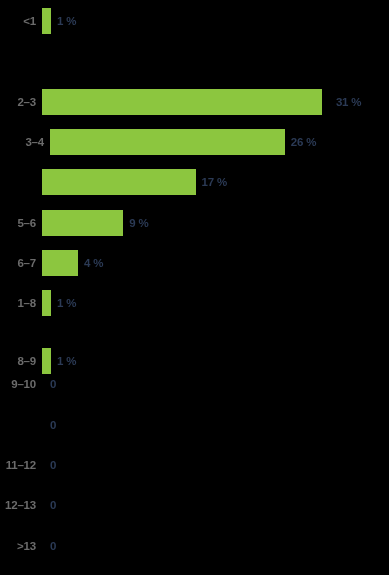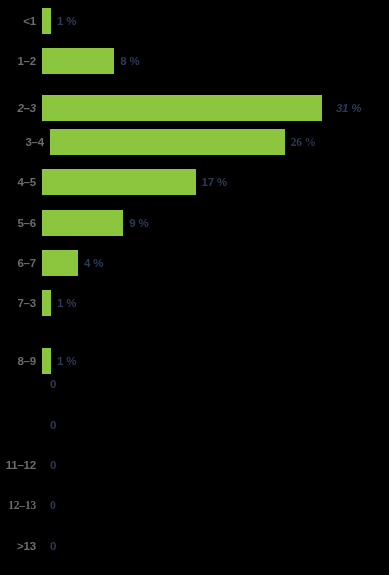--- a/index.html
+++ b/index.html
@@ -66,71 +66,66 @@
 </style>
 </head>
 <body>
 
 <div id="chart">
     <div class="row" style="top: 8px;">
       <div class="cat-label">&lt;1</div>
       <div class="bar" style="width: 9.03px;"></div>
       <div class="val-label" style="left: 57.03px;">1 %</div>
     </div>
-    <div class="row" style="top: 48.35px;">
-      <div class="cat-label">1–2</div>
-      <div class="bar" style="width: 72.24px;"></div>
-      <div class="val-label" style="left: 120.24px;">8 %</div>
-    </div>
-    <div class="row" style="top: 95px; font-style: italic;">
+    <div class="row" style="top: 89px;">
       <div class="cat-label">2–3</div>
       <div class="bar" style="width: 279.93px;"></div>
       <div class="val-label" style="left: 327.93px; margin-left: 8px;">31 %</div>
     </div>
     <div class="row" style="top: 129.05px; margin-left: 8px;">
       <div class="cat-label">3–4</div>
       <div class="bar" style="width: 234.78px;"></div>
-      <div class="val-label" style="left: 282.78px; font-family: Liberation Serif, serif;">26 %</div>
+      <div class="val-label" style="left: 282.78px;">26 %</div>
     </div>
     <div class="row" style="top: 169.4px;">
-      <div class="cat-label">4–5</div>
       <div class="bar" style="width: 153.51px;"></div>
       <div class="val-label" style="left: 201.51px;">17 %</div>
     </div>
     <div class="row" style="top: 209.75px; padding-left: 40px;">
       <div class="cat-label">5–6</div>
       <div class="bar" style="width: 81.27px;"></div>
       <div class="val-label" style="left: 129.27px;">9 %</div>
     </div>
     <div class="row" style="top: 250.1px; text-decoration: underline;">
       <div class="cat-label">6–7</div>
       <div class="bar" style="width: 36.12px;"></div>
       <div class="val-label" style="left: 84.12px;">4 %</div>
     </div>
     <div class="row" style="top: 290.45px;">
-      <div class="cat-label">7–3</div>
+      <div class="cat-label">1–8</div>
       <div class="bar" style="width: 9.03px;"></div>
       <div class="val-label" style="left: 57.03px;">1 %</div>
     </div>
     <div class="row" style="top: 348px; padding-left: 44px;">
       <div class="cat-label">8–9</div>
       <div class="bar" style="width: 9.03px;"></div>
       <div class="val-label" style="left: 57.03px;">1 %</div>
     </div>
     <div class="row" style="top: 371.15px;">
+      <div class="cat-label">9–10</div>
       <div class="val-label zero" style="left: 50px;">0</div>
     </div>
     <div class="row" style="top: 411.5px;">
       <div class="val-label zero" style="left: 50px;">0</div>
     </div>
     <div class="row" style="top: 451.85px;">
       <div class="cat-label">11–12</div>
       <div class="val-label zero" style="left: 50px;">0</div>
     </div>
-    <div class="row" style="top: 492.2px; font-family: Liberation Serif, serif;">
+    <div class="row" style="top: 492.2px;">
       <div class="cat-label">12–13</div>
       <div class="val-label zero" style="left: 50px;">0</div>
     </div>
     <div class="row" style="top: 532.55px;">
       <div class="cat-label">&gt;13</div>
       <div class="val-label zero" style="left: 50px;">0</div>
     </div>
   </div>
 
 </body></html>

